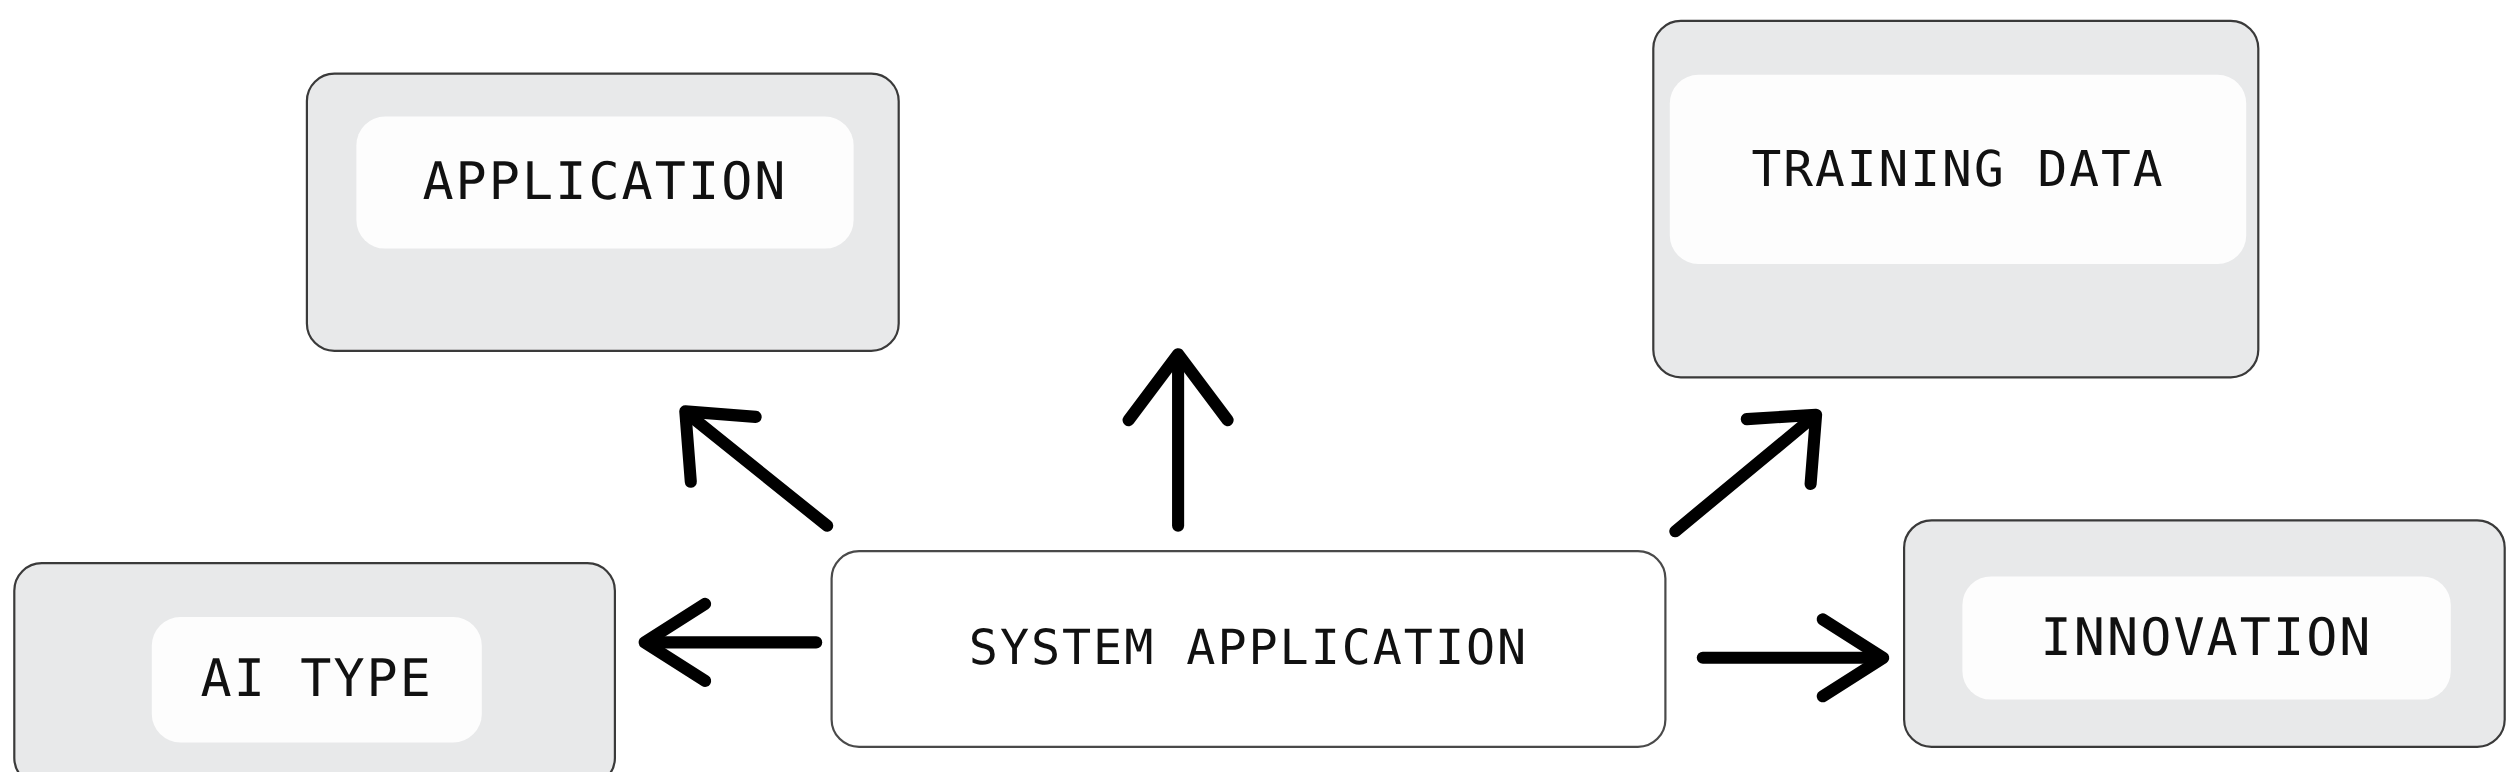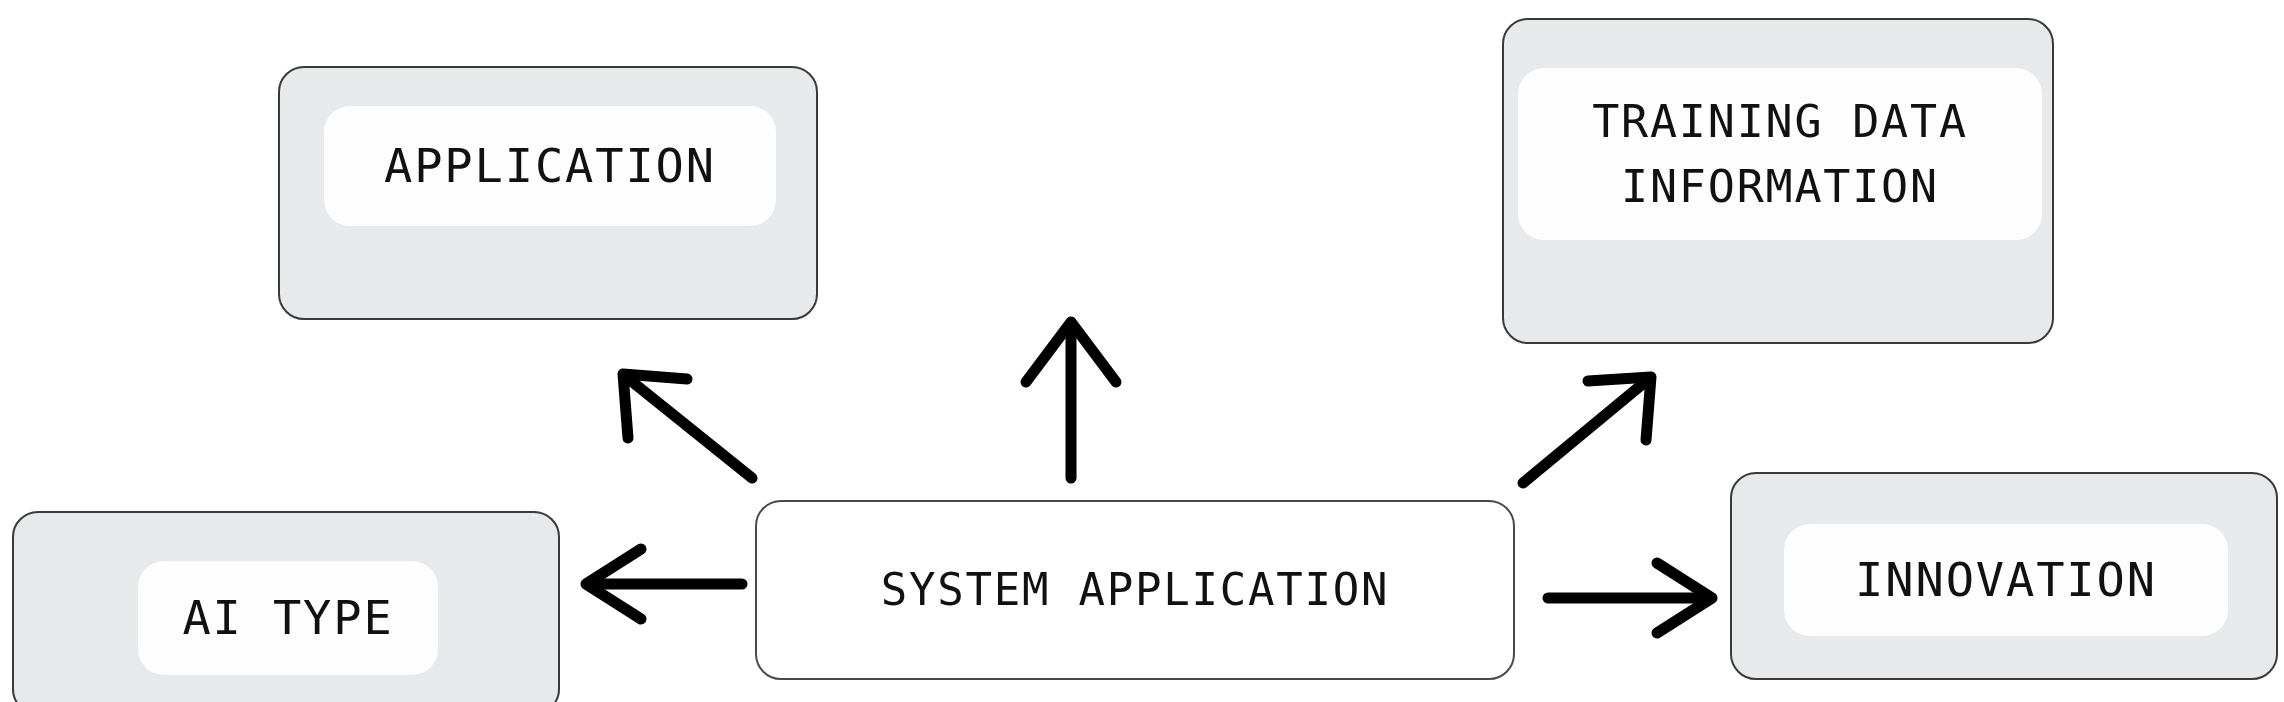--- a/index.html
+++ b/index.html
@@ -131,21 +131,20 @@
   <div class="node shell" id="node-application">
     <div class="pill" id="pill-application">
       <span class="label sz-lg">APPLICATION</span>
     </div>
   </div>
 
 
   <div class="node shell" id="node-training">
     <div class="pill" id="pill-training">
       <span class="label sz-md">TRAINING DATA</span>
-      <span class="label sz-md">INFORMATION</span>
     </div>
   </div>
 
   <div class="node shell" id="node-aitype">
     <div class="pill" id="pill-aitype">
       <span class="label sz-lg">AI TYPE</span>
     </div>
   </div>
 
   <div class="node plain" id="node-system">

